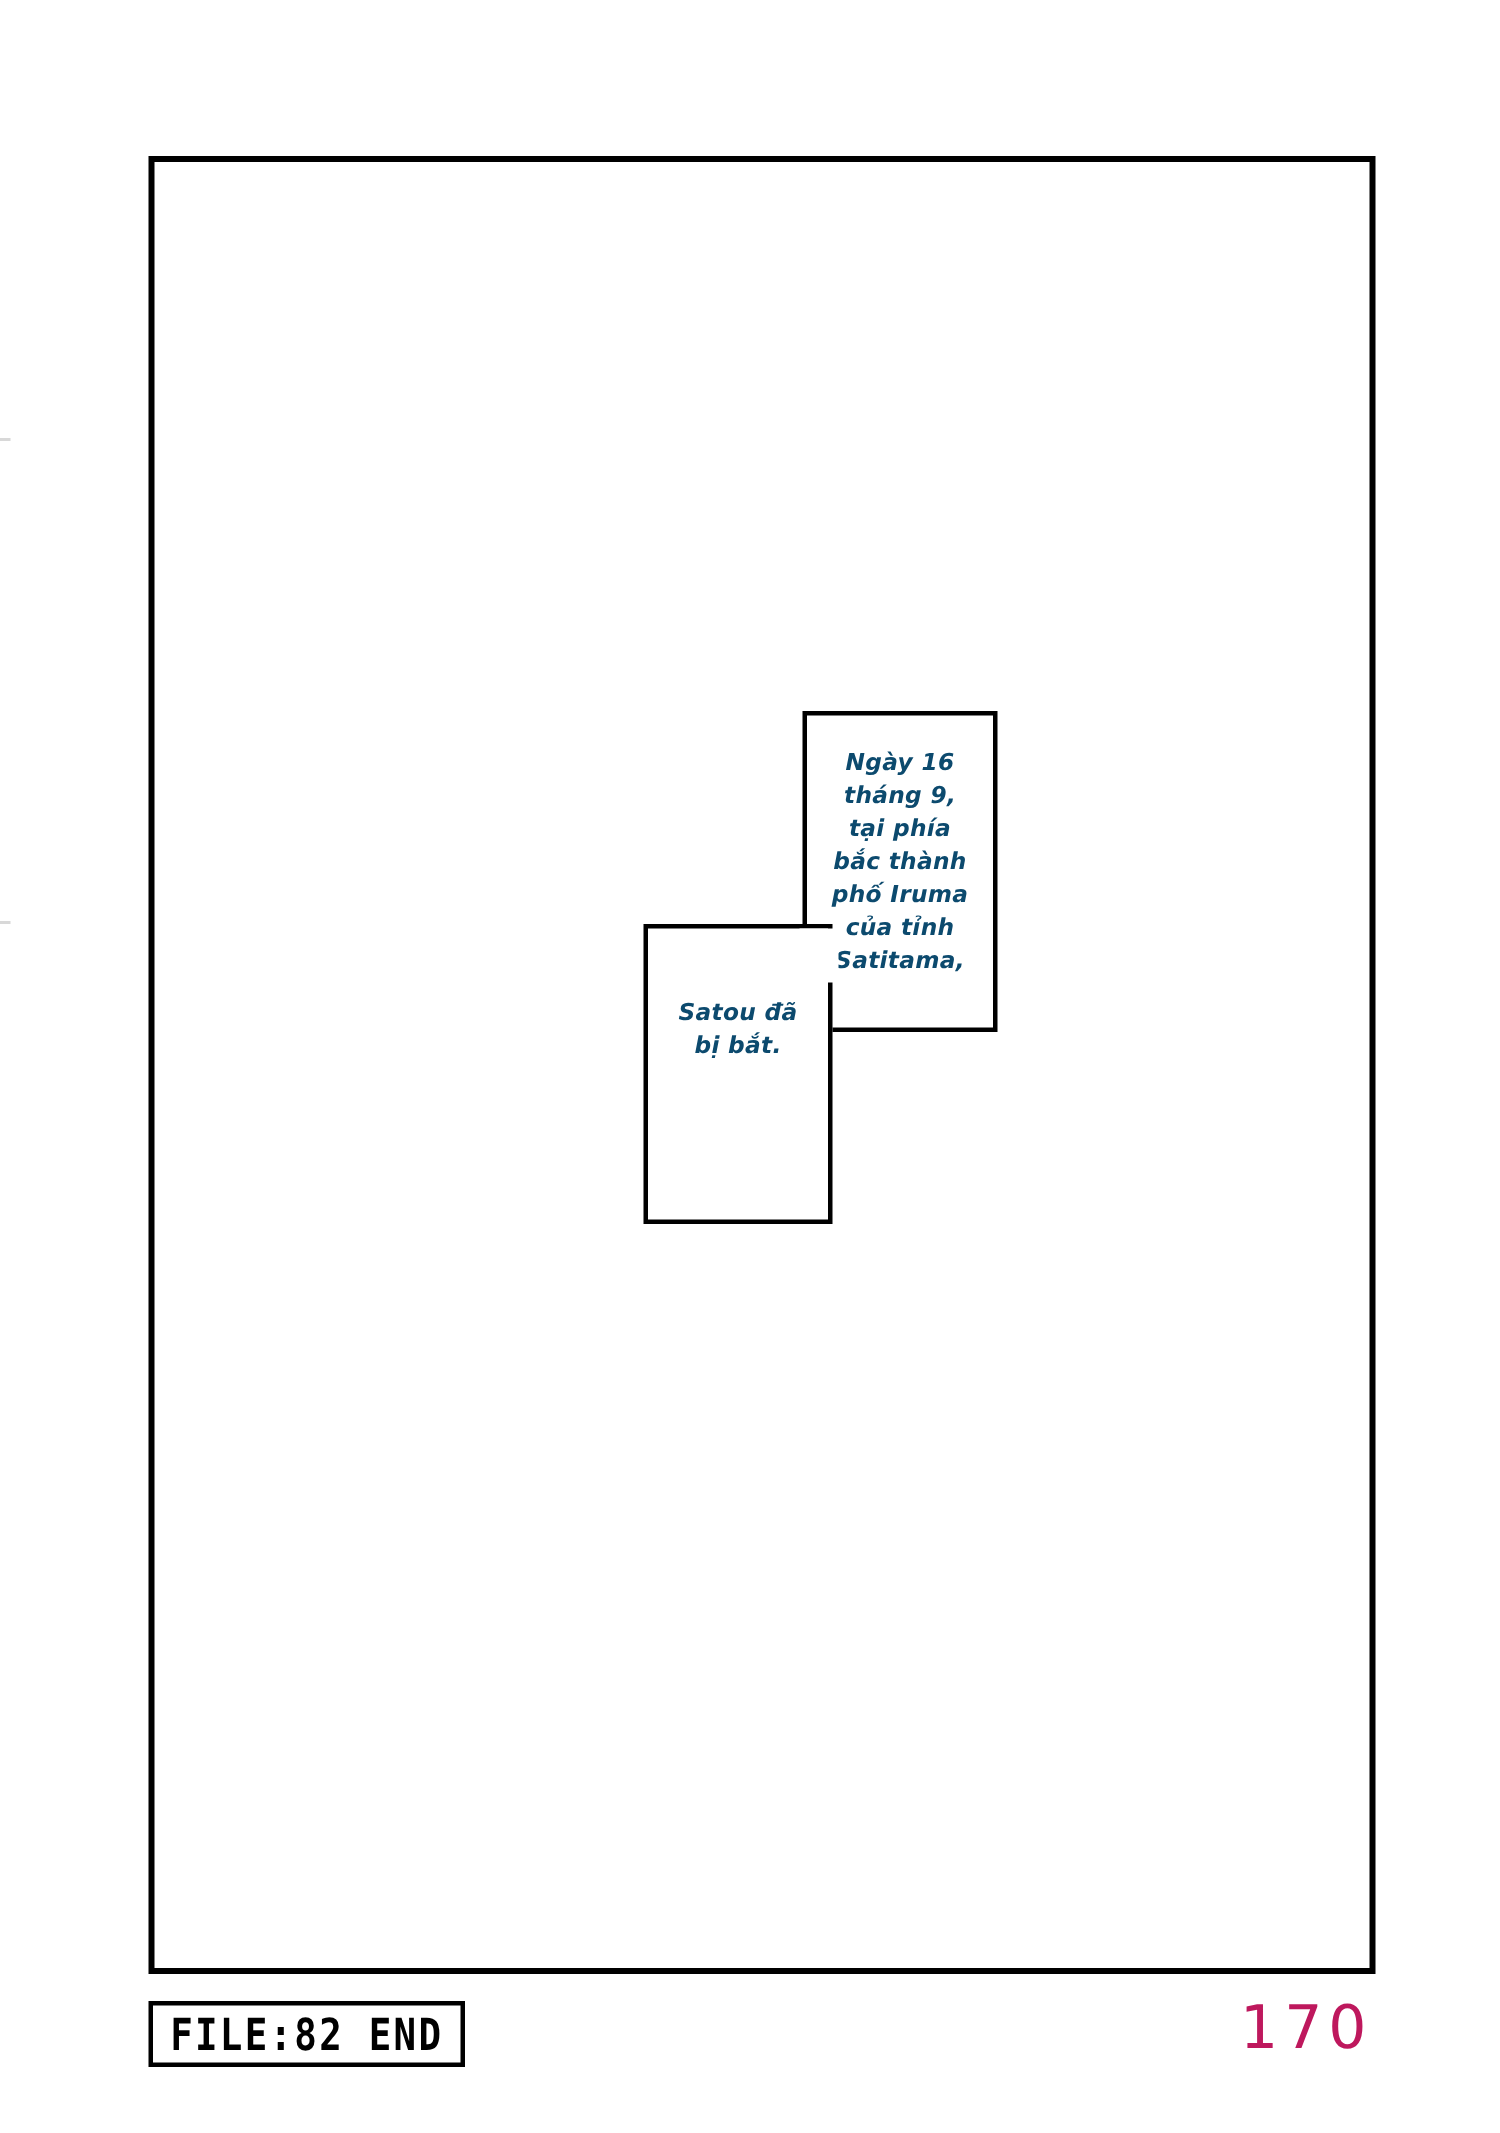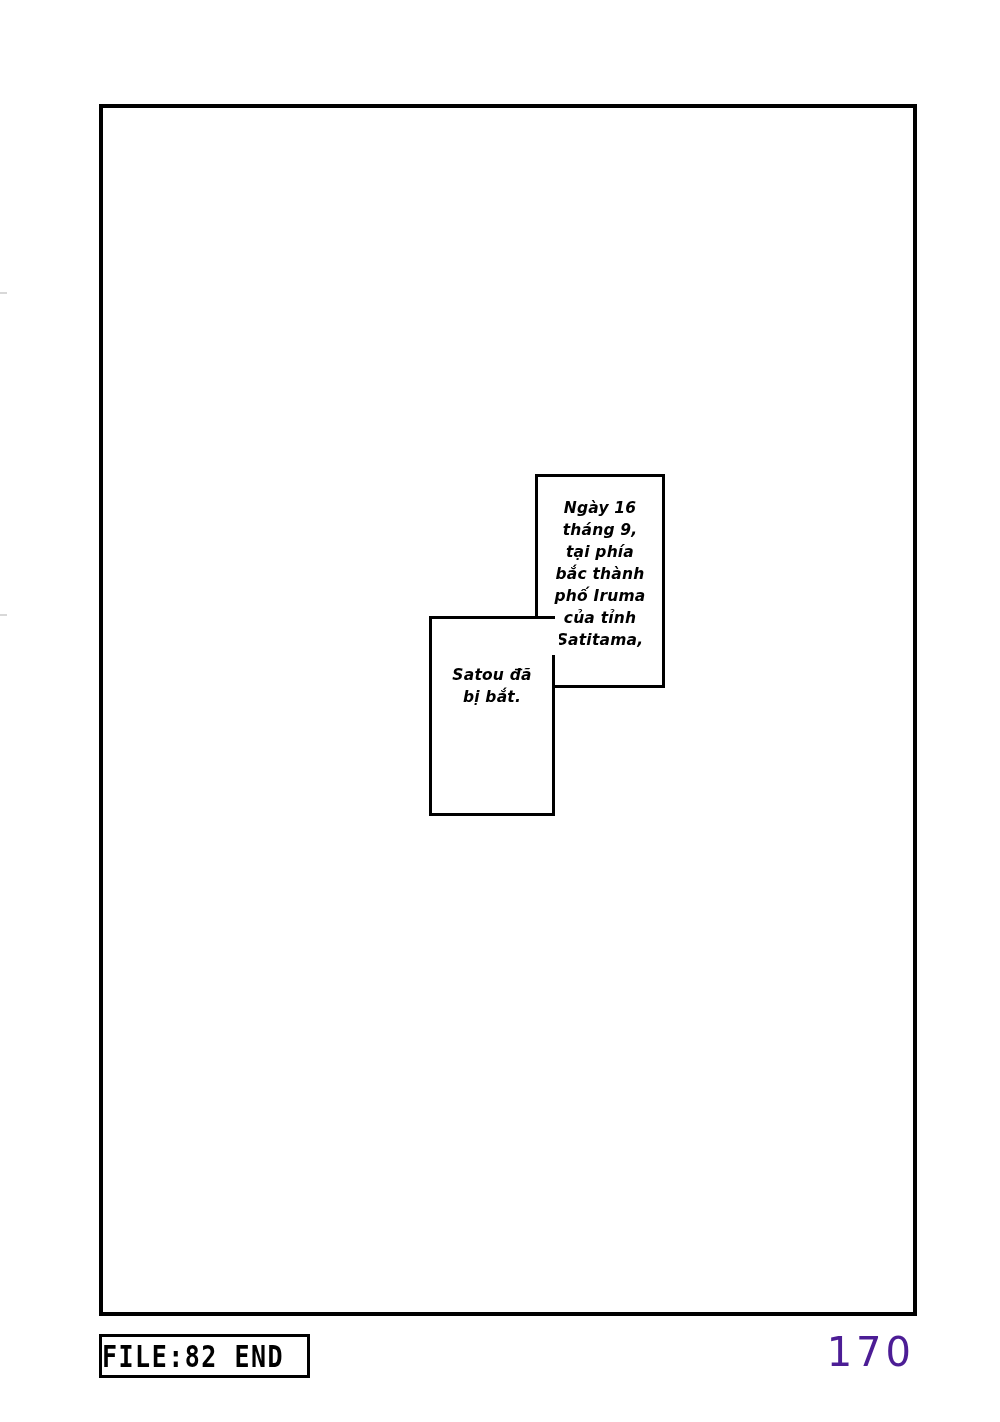--- a/index.html
+++ b/index.html
@@ -72,21 +72,21 @@
   .balloon-text {
     position: absolute;
     left: 0;
     right: 0;
     text-align: center;
     font-family: "DejaVu Sans", sans-serif;
     font-style: italic;
     font-weight: 700;
     font-size: 15.5px;
     line-height: 1.42;
-    color: #000000;
+    color: #0c4a6e;
     letter-spacing: 0.2px;
     white-space: pre-line;
   }
 
   .balloon-upper .balloon-text {
     top: 20px;
     padding: 0 6px;
   }
 
   .balloon-lower .balloon-text {
@@ -99,41 +99,41 @@
     position: absolute;
     left: 99px;
     top: 1334px;
     width: 211px;
     height: 44px;
     border: 3px solid #000000;
     box-sizing: border-box;
     background: #ffffff;
     display: flex;
     align-items: center;
-    justify-content: flex-start;
+    justify-content: center;
   }
 
   .file-end-label {
     font-family: "DejaVu Sans Mono", monospace;
     font-weight: 700;
     font-size: 25px;
     letter-spacing: 1.5px;
     color: #000000;
     transform: scaleY(1.18);
   }
 
   .page-number {
     position: absolute;
     right: 85px;
     top: 1329px;
     font-family: "DejaVu Sans", sans-serif;
     font-weight: 400;
     font-size: 40px;
     letter-spacing: 4px;
-    color: #4c1d95;
+    color: #be185d;
   }
 
   
   .edge-mark {
     position: absolute;
     left: 0px;
     width: 7px;
     height: 2px;
     background: #d8d8d8;
   }

